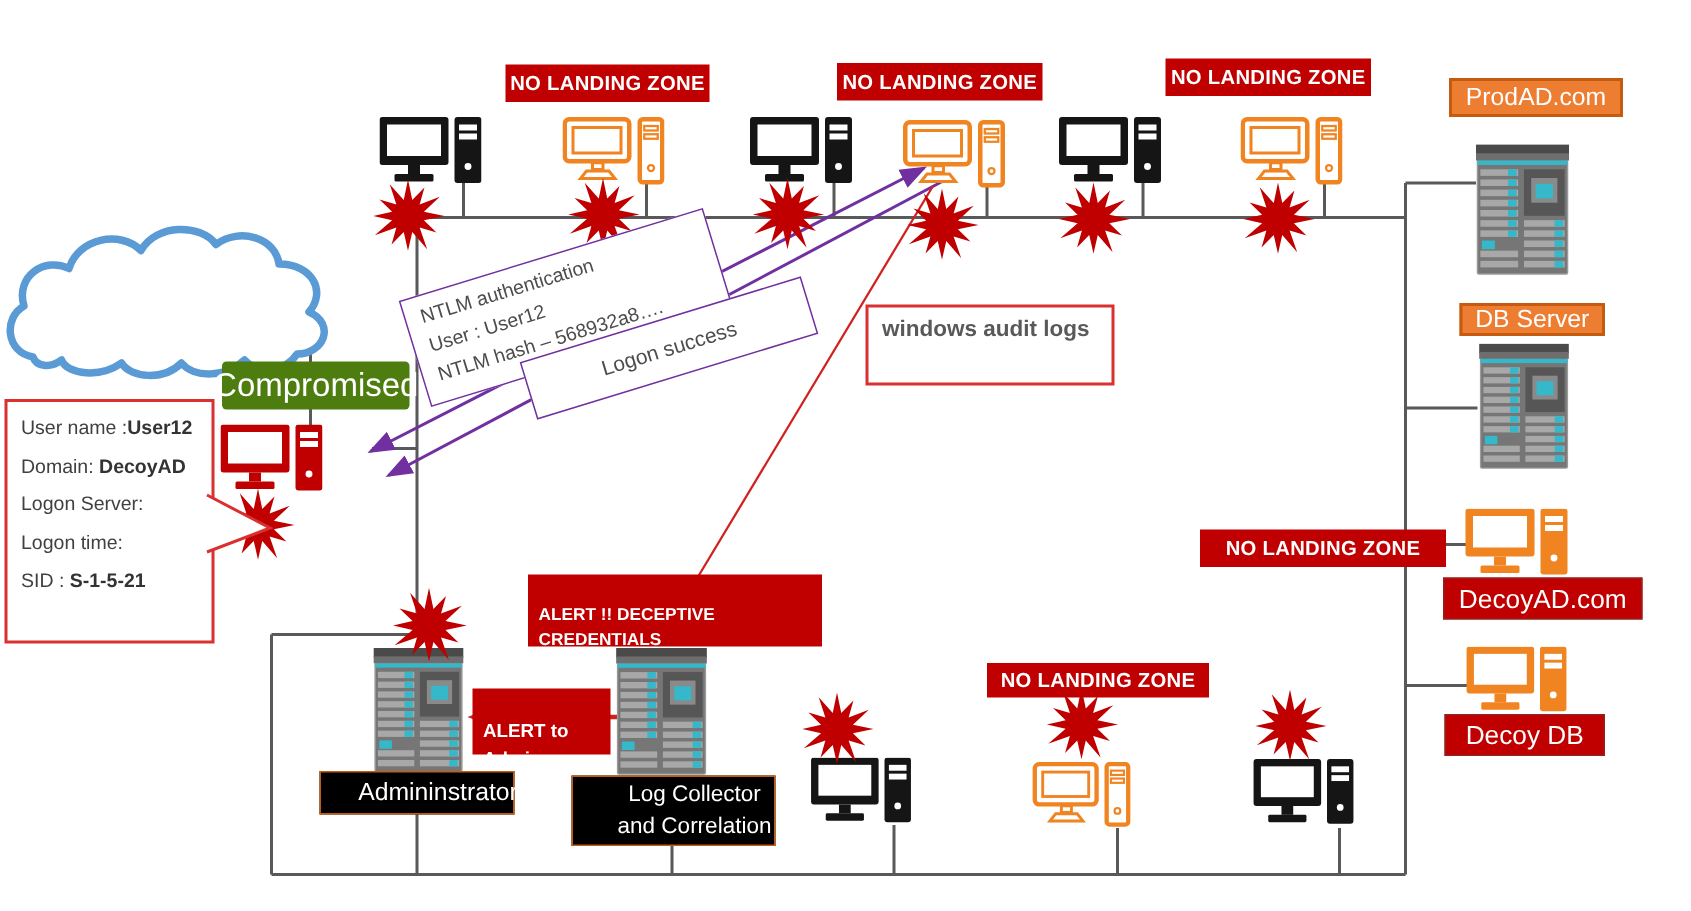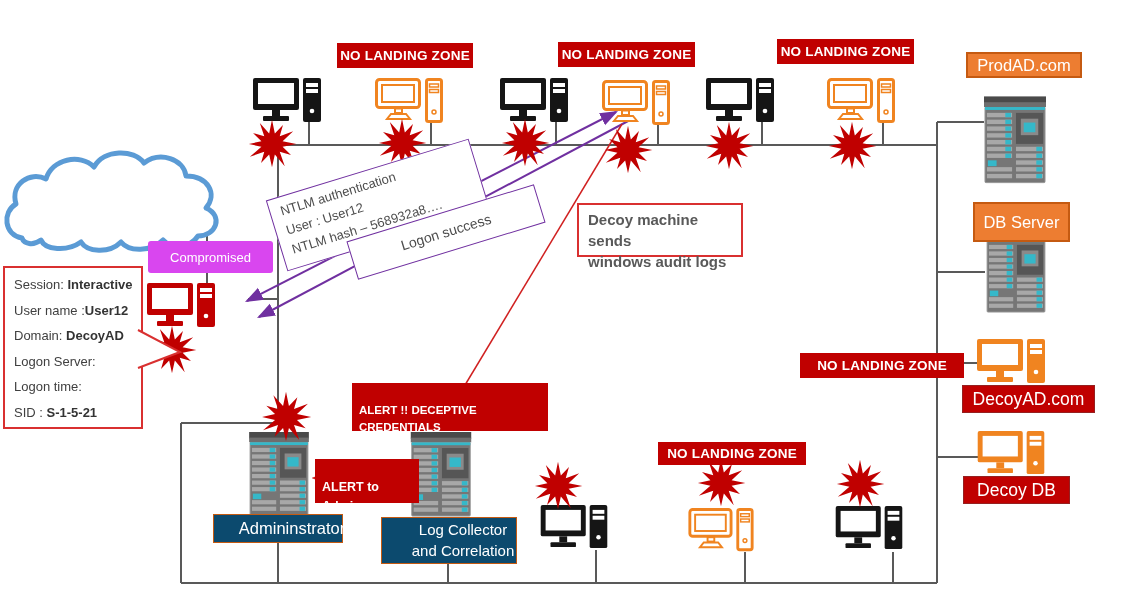--- a/index.html
+++ b/index.html
@@ -2,23 +2,23 @@
 <html><head>
 <meta charset="utf-8">
 <style>
   html,body{margin:0;padding:0;background:#fff;}
   #stage{position:relative;width:1127px;height:607px;background:#ffffff;overflow:hidden;
          font-family:"Liberation Sans",sans-serif;}
   .abs{position:absolute;}
   .ctr{display:flex;align-items:center;justify-content:center;text-align:center;}
   .nlz{background:#C00000;color:#fff;font-weight:bold;font-size:13.5px;letter-spacing:.2px;text-align:right;}
   .srv-lbl{background:#ED7D31;border:2px solid #C55A11;color:#fff;font-size:16.5px;box-sizing:border-box;}
-  .org-lbl{background:#0c4a6e;border:1px solid #C55A11;color:#fff;box-sizing:border-box;padding-left:28px;}
+  .org-lbl{background:#000000;border:1px solid #C55A11;color:#fff;box-sizing:border-box;padding-left:28px;}
   .red-lbl{background:#C00000;border:1px solid #952020;color:#fff;font-size:17.5px;box-sizing:border-box;}
-  .compromised{background:#d946ef;color:#fff;font-size:13px;border-radius:3px;}
+  .compromised{background:#4d7c0f;color:#fff;font-size:22px;border-radius:3px;}
   .white-red{background:#fff;border:2px solid #D93030;color:#595959;font-weight:bold;
              font-size:15px;line-height:1.4;padding:4px 9px;box-sizing:border-box;}
   .alert-red{background:#C00000;color:#fff;font-size:11.5px;font-weight:600;line-height:1.5;
              padding:19px 7px;box-sizing:border-box;margin-top:29px;}
   .rot-box{background:#fff;border:1.5px solid #7030A0;color:#4d4d4d;box-sizing:border-box;}
   .session{background:#fff;border:2px solid #D93030;font-size:13px;color:#404040;
            padding:9px 4px 0 9px;box-sizing:border-box;}
   .session .row{height:25.5px;white-space:nowrap;}
   .session b{color:#333;}
   .pc-black{color:#151515;} .pc-orange{color:#F08420;} .pc-red{color:#C00000;}
@@ -230,21 +230,20 @@
       <use href="#burst12"></use>
     </svg>
   <svg class="abs burst" style="left:693px;top:455px" width="56" height="56">
       <use href="#burst12"></use>
     </svg>
   <svg class="abs burst" style="left:832px;top:456px" width="56" height="56">
       <use href="#burst12"></use>
     </svg>
 
   <div class="abs session" style="left:3px;top:266px;width:140px;height:163px">
-    <div class="row"><span>Session: </span><b>Interactive</b></div>
     <div class="row"><span>User name :</span><b>User12</b></div>
     <div class="row"><span>Domain: </span><b>DecoyAD</b></div>
     <div class="row"><span>Logon Server:</span><b></b></div>
     <div class="row"><span>Logon time:</span><b></b></div>
     <div class="row"><span>SID : </span><b>S-1-5-21</b></div>
   </div>
 
   <svg class="abs" style="left:134px;top:322px" width="50" height="52">
     <path d="M4,8 L46,30 L4,46" fill="#fff" stroke="#D93030" stroke-width="2"></path>
   </svg>
@@ -252,41 +251,40 @@
   <div class="abs ctr compromised" style="left:148px;top:241px;width:125px;height:32px">Compromised</div>
 
   <div class="abs rot-box" style="left:272px;top:168px;width:212px;height:74px;transform:rotate(-17deg);font-size:13px;line-height:1.55;padding:4px 10px">
     <div>NTLM authentication</div>
     <div>User : User12</div>
     <div>NTLM hash – 568932a8….</div>
   </div>
   <div class="abs ctr rot-box" style="left:348px;top:212px;width:196px;height:40px;transform:rotate(-17deg);font-size:14px">Logon success</div>
 
   <div class="abs white-red" style="left:577px;top:203px;width:166px;height:54px">
-    <div>Decoy machine sends</div>
     <div>windows audit logs</div>
   </div>
 
   <div class="abs alert-red" style="left:352px;top:354px;width:196px;height:48px">
     <div>ALERT !! DECEPTIVE CREDENTIALS</div>
     <div>ZONE</div>
   </div>
-  <div class="abs alert-red" style="left:315px;top:430px;width:104px;height:44px;font-size:12.5px">
+  <div class="abs alert-red" style="left:315px;top:430px;width:92px;height:44px;font-size:12.5px">
     <div>ALERT to</div>
     <div>Admin</div>
   </div>
 
   <div class="abs ctr nlz" style="left:337px;top:43px;width:136px;height:25px">NO LANDING ZONE</div>
   <div class="abs ctr nlz" style="left:558px;top:42px;width:137px;height:25px">NO LANDING ZONE</div>
   <div class="abs ctr nlz" style="left:777px;top:39px;width:137px;height:25px">NO LANDING ZONE</div>
   <div class="abs ctr nlz" style="left:800px;top:353px;width:164px;height:25px">NO LANDING ZONE</div>
   <div class="abs ctr nlz" style="left:658px;top:442px;width:148px;height:23px">NO LANDING ZONE</div>
 
   <div class="abs ctr srv-lbl" style="left:966px;top:52px;width:116px;height:26px">ProdAD.com</div>
-  <div class="abs ctr srv-lbl" style="left:973px;top:202px;width:97px;height:40px">DB Server</div>
+  <div class="abs ctr srv-lbl" style="left:973px;top:202px;width:97px;height:22px">DB Server</div>
   <div class="abs ctr red-lbl" style="left:963px;top:476px;width:107px;height:28px">Decoy DB</div>
   <div class="abs ctr red-lbl" style="left:962px;top:385px;width:133px;height:28px">DecoyAD.com</div>
 
   <div class="abs ctr org-lbl" style="left:213px;top:514px;width:130px;height:29px;font-size:16.5px">Admininstrator</div>
   <div class="abs ctr org-lbl" style="left:381px;top:517px;width:136px;height:47px;font-size:15px;line-height:1.35;flex-direction:column">
     <div>Log Collector</div>
     <div>and Correlation</div>
   </div>
 
 </div>

